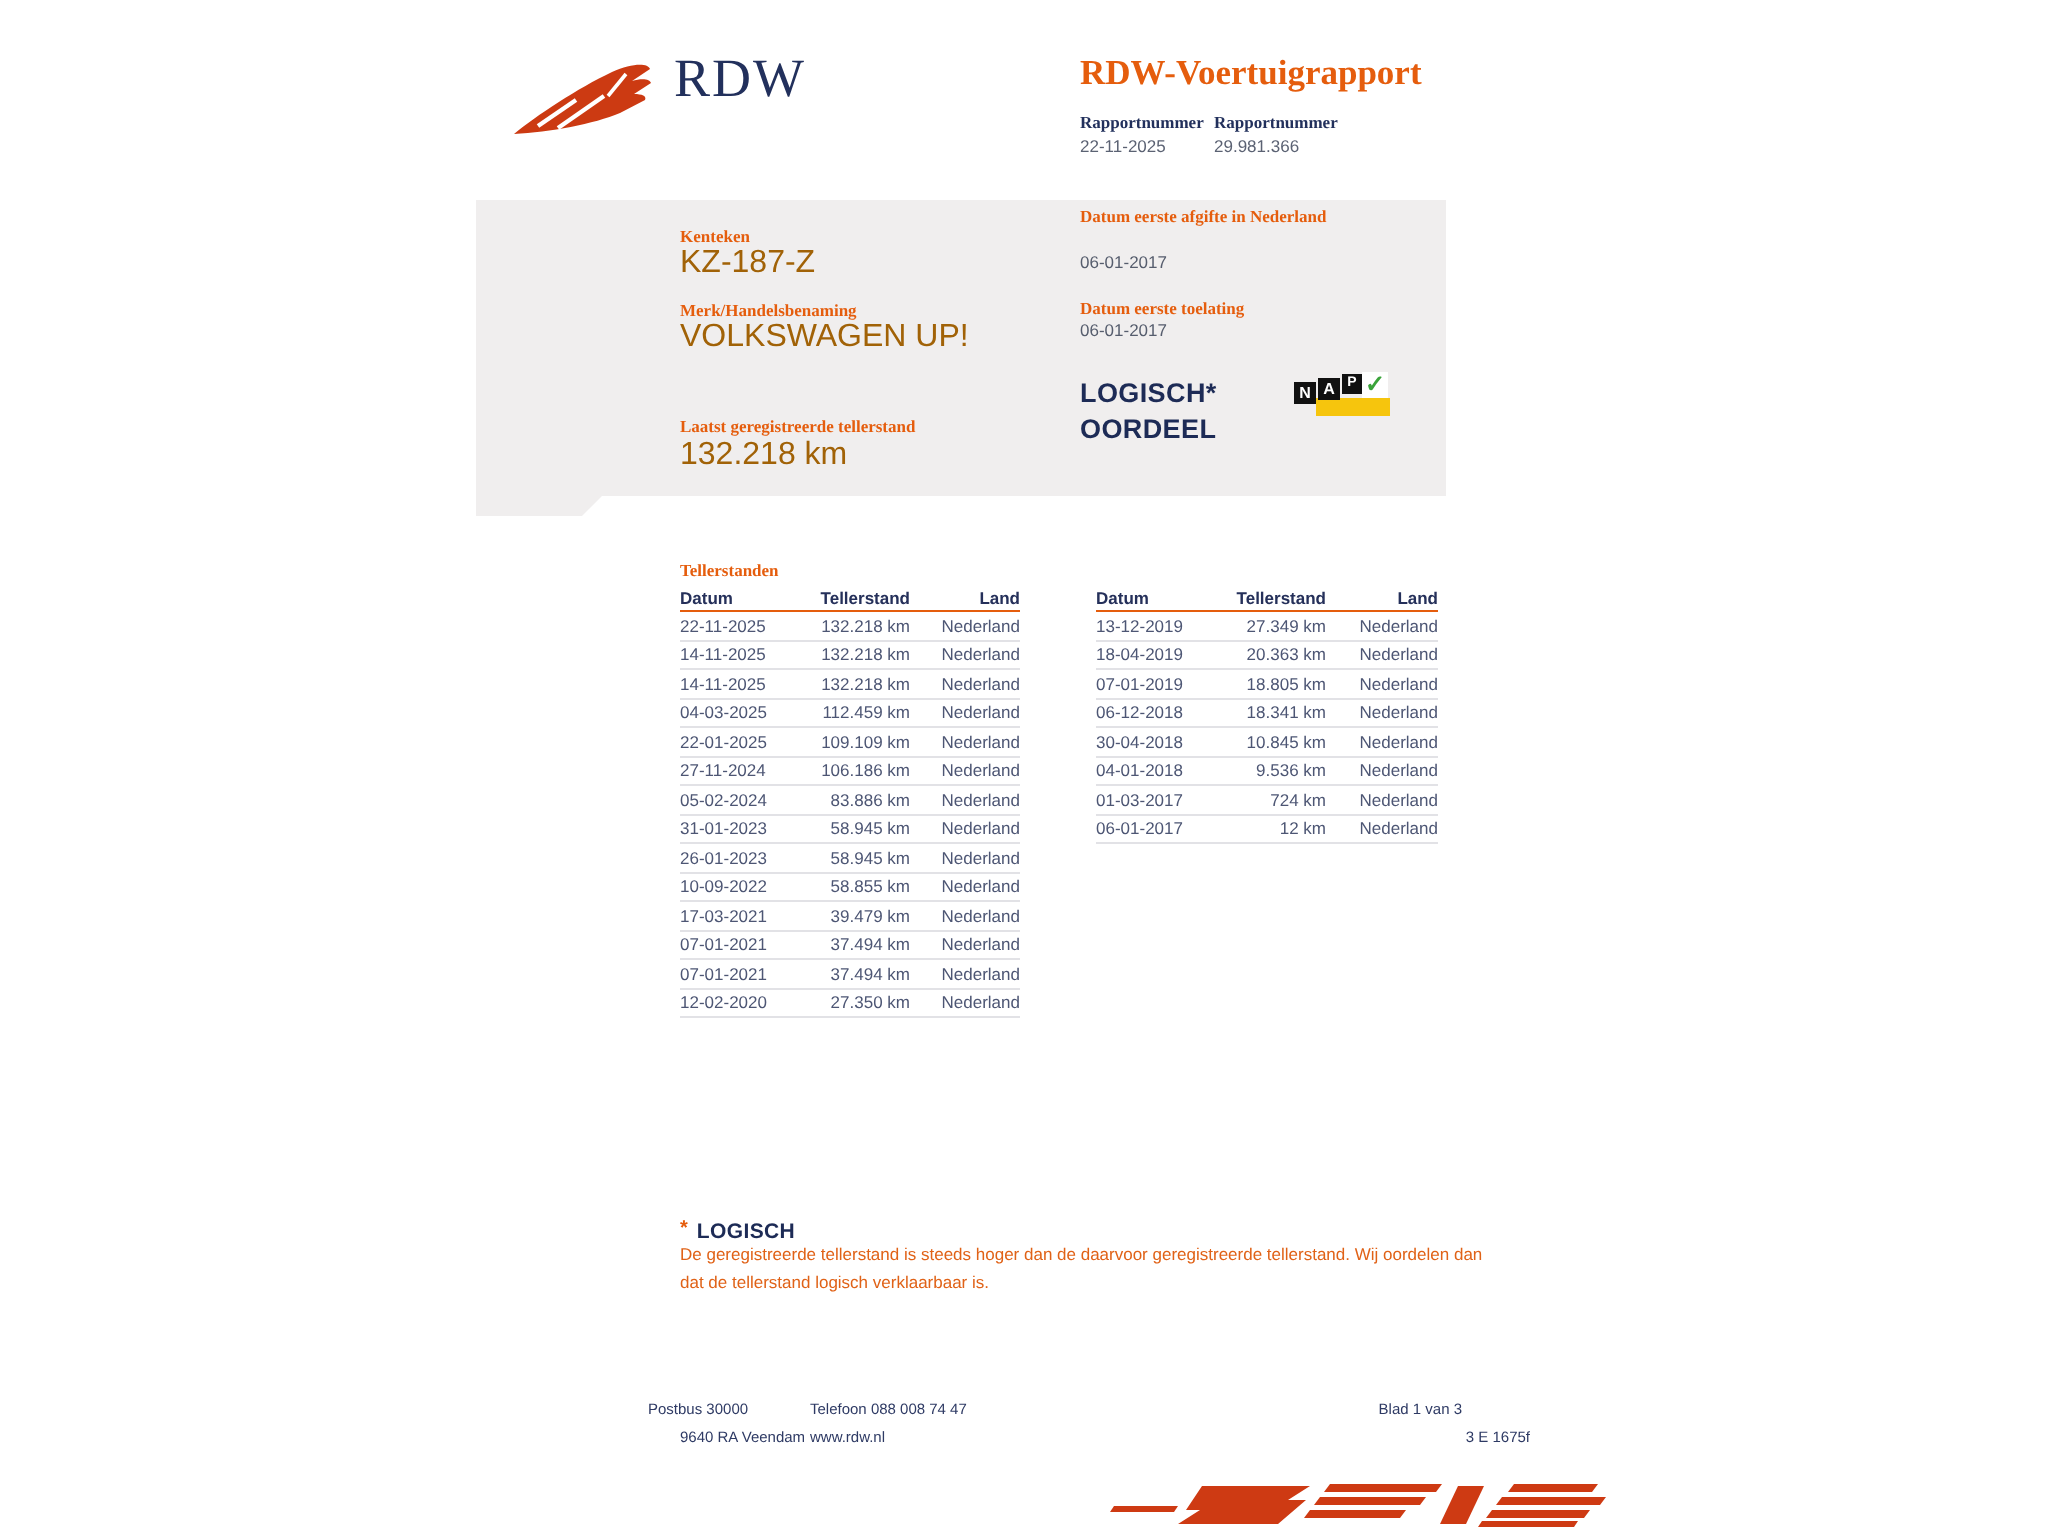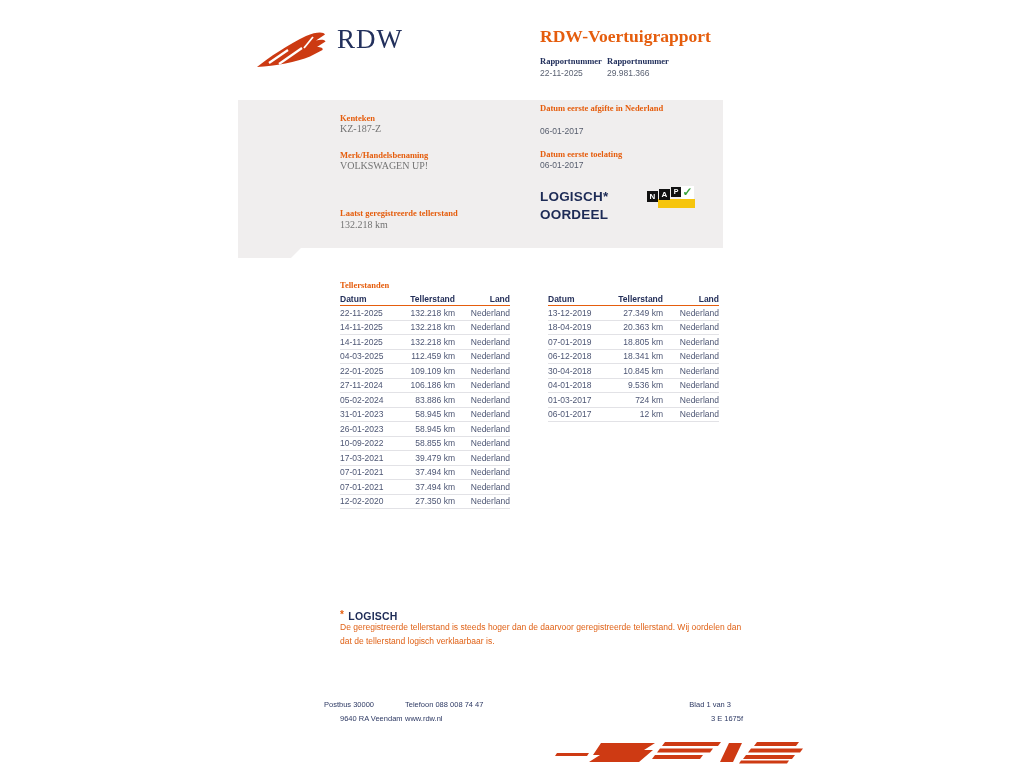--- a/index.html
+++ b/index.html
@@ -15,21 +15,21 @@
   .doc-title { font-family:"Liberation Serif", serif; font-weight:bold; font-size:17.5px; color:#e55d0d; }
   .meta-label { font-family:"Liberation Serif", serif; font-weight:bold; font-size:8.5px; color:#22305c; }
   .meta-value { font-size:8.5px; color:#5b6273; }
 
   
   .panel {
     left:238px; top:100px; width:485px; height:158px; background:#f0eeee;
     clip-path: polygon(0 0, 100% 0, 100% 148px, 63px 148px, 53px 100%, 0 100%);
   }
   .field-label { font-family:"Liberation Serif", serif; font-weight:bold; font-size:8.5px; color:#e55d0d; }
-  .field-big { font-family:Liberation Serif, serif; font-size:10px; color:#737373; }
+  .field-big { font-family:Liberation Sans, sans-serif; font-size:16px; color:#a16207; }
   .field-small { font-size:8.5px; color:#565d6d; }
   .oordeel { font-size:13.5px; font-weight:bold; color:#1d2b56; letter-spacing:.2px; }
 
   
   .nap { width:50px; height:26px; }
   .nap .bar { position:absolute; left:11px; top:13px; width:37px; height:9px; background:#f6c50d; }
   .nap .tile { position:absolute; width:11px; height:11px; background:#111111; color:#ffffff;
                font-size:8px; font-weight:bold; text-align:center; line-height:11px; }
   .nap .check { position:absolute; width:13px; height:13px; background:#ffffff; color:#3aa33a;
                 font-size:12px; font-weight:bold; text-align:center; line-height:13px; }
@@ -236,21 +236,21 @@
     <span class="fn-star">*</span>
     <span class="fn-title">LOGISCH</span>
   </div>
   <div class="abs fn-text" style="left:340px; top:620px;">De geregistreerde tellerstand is steeds hoger dan de daarvoor geregistreerde tellerstand. Wij oordelen dan dat de tellerstand logisch verklaarbaar is.</div>
 
   <div class="abs foot" style="left:324px; top:700px;">Postbus 30000</div>
   <div class="abs foot" style="left:340px; top:714px;">9640 RA Veendam</div>
   <div class="abs foot" style="left:405px; top:700px;">Telefoon 088 008 74 47</div>
   <div class="abs foot" style="left:405px; top:714px;">www.rdw.nl</div>
   <div class="abs foot foot-right" style="left:601px; top:700px; width:130px;">Blad 1 van 3</div>
-  <div class="abs foot foot-right" style="left:613px; top:714px; width:130px;">3 E 1675f</div>
+  <div class="abs foot foot-right" style="left:635px; top:714px; width:130px;">3 E 1675f</div>
 
   <div class="abs" style="left:543px; top:736px; width:262px; height:32px;">
     <svg width="262" height="32" viewBox="0 0 262 32">
       <g fill="#ce3a13">
         <polygon points="14,17 46,17 44,20 12,20"></polygon>
         <polygon points="58,7 112,7 101,14 110,14 96,26 46,26 57,19 50,19"></polygon>
         <polygon points="122,6 178,6 175,10 119,10"></polygon>
         <polygon points="117,12.5 170,12.5 167,16.5 114,16.5"></polygon>
         <polygon points="112,19 160,19 157,23 109,23"></polygon>
         <polygon points="186,7 199,7 190,26 177,26"></polygon>

